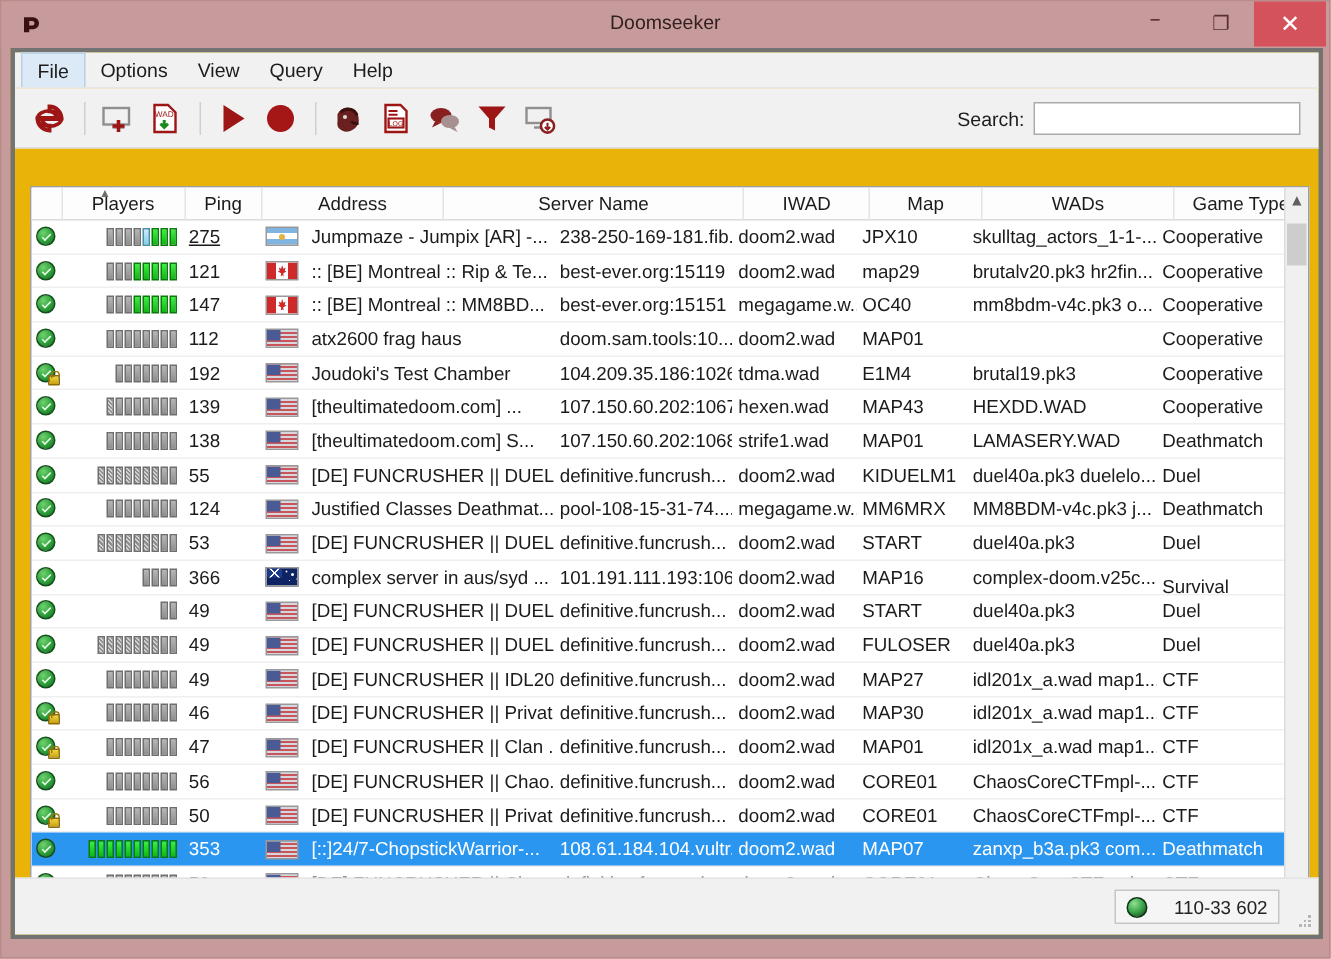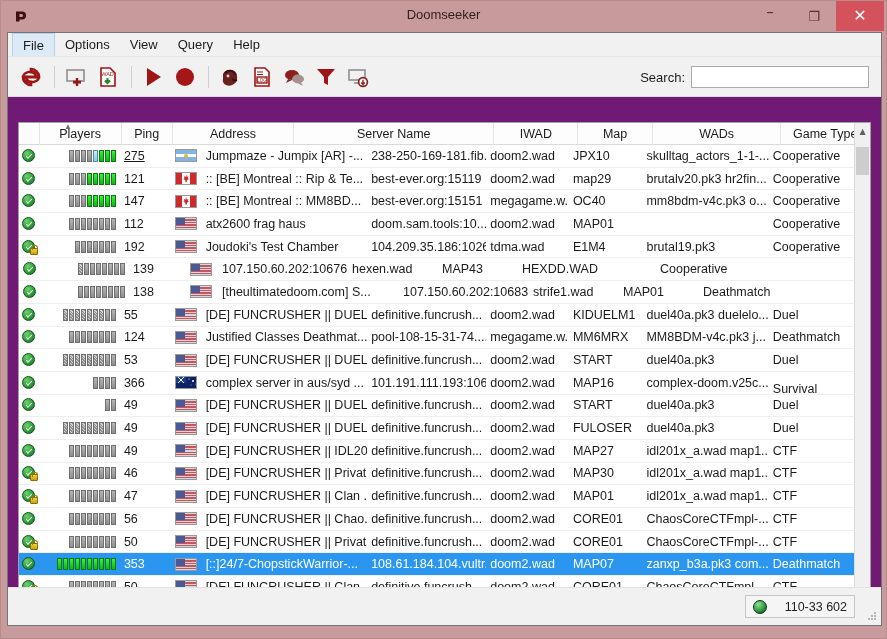--- a/index.html
+++ b/index.html
@@ -50,22 +50,22 @@
   #btn-close { right: 2px; width: 48px; background: #d4525b; color: #fff; font-size: 16px; }
   .wglyph { line-height: 1; }
   #btn-min .wglyph { color:#5a2f2f; font-size:15px; position:relative; top:-4px; }
   #btn-max .wglyph { color:#5a2f2f; font-size:13px; }
 
   
   #client {
     position: absolute;
     left: 6px; top: 31px;
     width: 875px; height: 594px;
-    background: #701a75;
-    border: 1px solid #737373;
+    background: #eab308;
+    border: 3px solid #737373;
   }
 
   
   #menubar {
     height: 24px;
     background: #f1f1f1;
     display: flex; align-items: stretch;
     padding-left: 4px;
     border-bottom: 1px solid #e6e6e6;
   }
@@ -705,20 +705,23 @@
                 <div class="slot"></div>
                 <div class="slot"></div>
               </div>
             </div>
             <div class="cell" style="width: 55px;">
               <span class="ping">139</span>
             </div>
             <div class="cell c-flag">
               <div class="flag flag-us"></div>
             </div>
+            <div class="cell c-name" style="width: 181px;">
+              <span>  [theultimatedoom.com] ...</span>
+            </div>
             <div class="cell c-addr" style="width: 130px;">
               <span>107.150.60.202:10676</span>
             </div>
             <div class="cell c-iwad" style="width: 90px;">
               <span>hexen.wad</span>
             </div>
             <div class="cell c-map" style="width: 80px;">
               <span>MAP43</span>
             </div>
             <div class="cell c-wads" style="width: 138px;">
@@ -756,20 +759,23 @@
               <span>  [theultimatedoom.com] S...</span>
             </div>
             <div class="cell c-addr" style="width: 130px;">
               <span>107.150.60.202:10683</span>
             </div>
             <div class="cell c-iwad" style="width: 90px;">
               <span>strife1.wad</span>
             </div>
             <div class="cell c-map" style="width: 80px;">
               <span>MAP01</span>
+            </div>
+            <div class="cell c-wads" style="width: 138px;">
+              <span>LAMASERY.WAD</span>
             </div>
             <div class="cell c-gtype" style="width: 95px;">
               <span>Deathmatch</span>
             </div>
           </div>
           <div class="row">
             <div class="cell c-status">
               <div class="lockwrap">
                 <div class="globe" style="position: absolute; left: 0px; top: 0px;"></div>
               </div>

